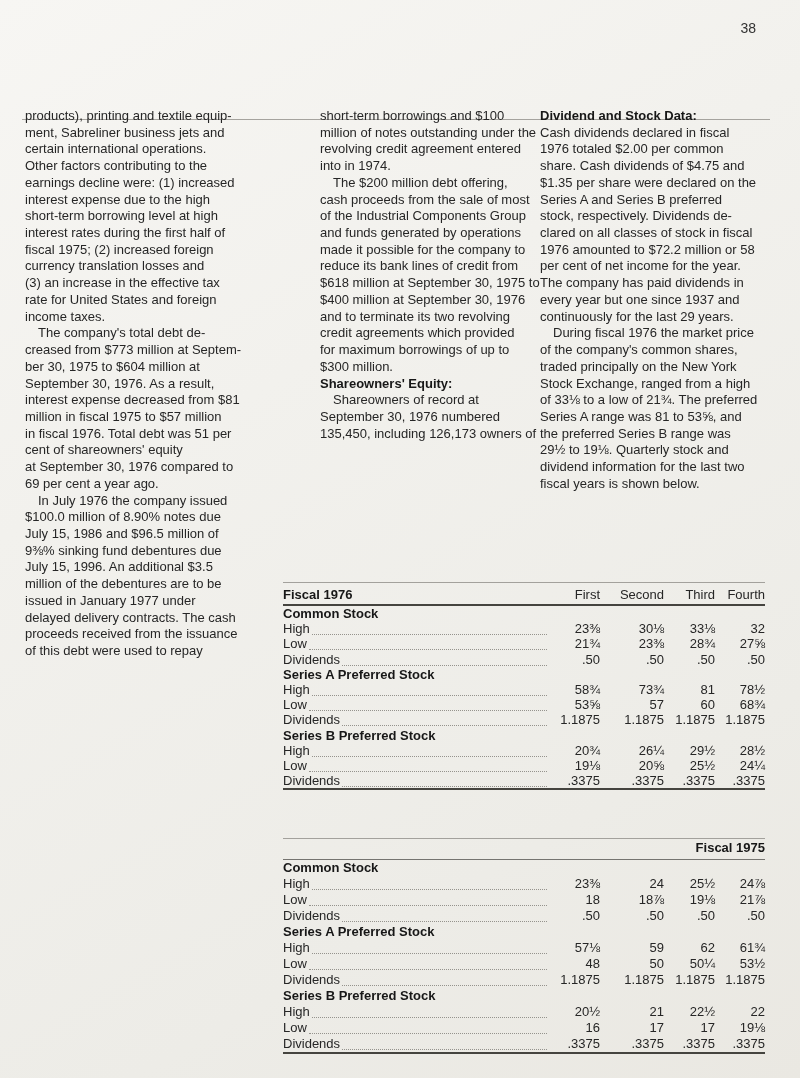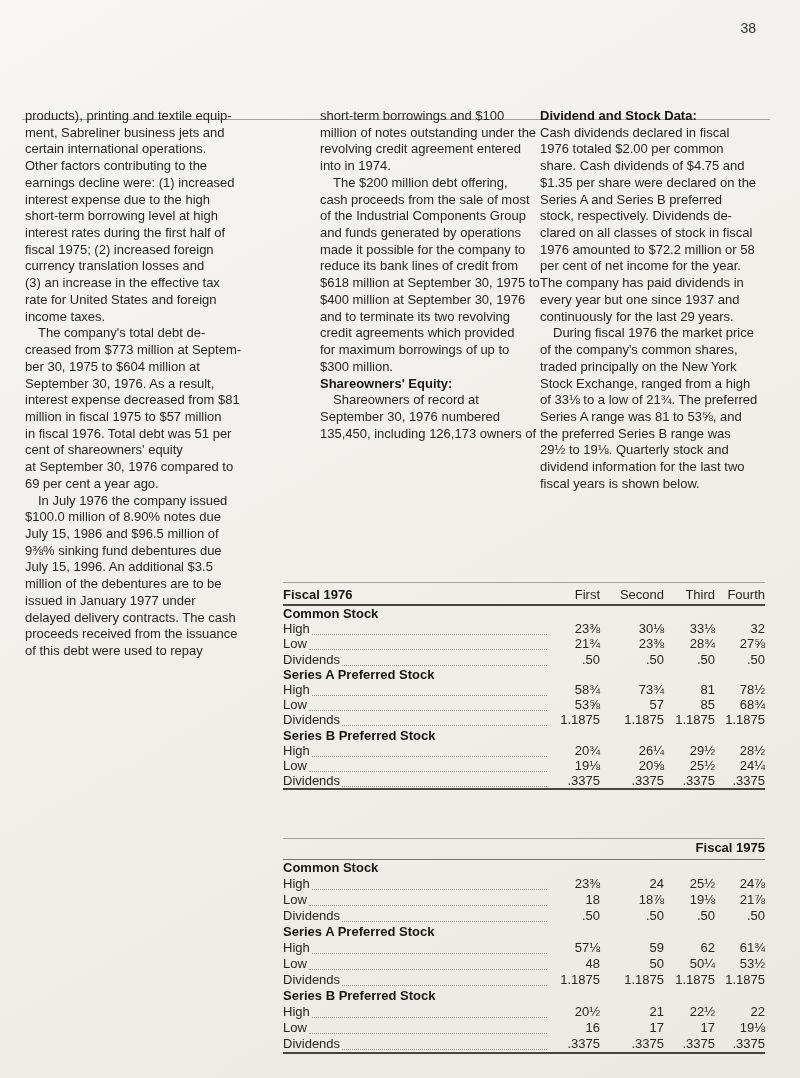--- a/index.html
+++ b/index.html
@@ -184,21 +184,21 @@
           <div class="cell num">81</div>
           <div class="cell num">78½</div>
         </div>
         <div class="row">
           <div class="cell label leader">
             <span>Low</span>
             <span class="dots"></span>
           </div>
           <div class="cell num">53⅝</div>
           <div class="cell num">57</div>
-          <div class="cell num">85</div>
+          <div class="cell num">60</div>
           <div class="cell num">68¾</div>
         </div>
         <div class="row">
           <div class="cell label leader">
             <span>Dividends</span>
             <span class="dots"></span>
           </div>
           <div class="cell num">1.1875</div>
           <div class="cell num">1.1875</div>
           <div class="cell num">1.1875</div>

